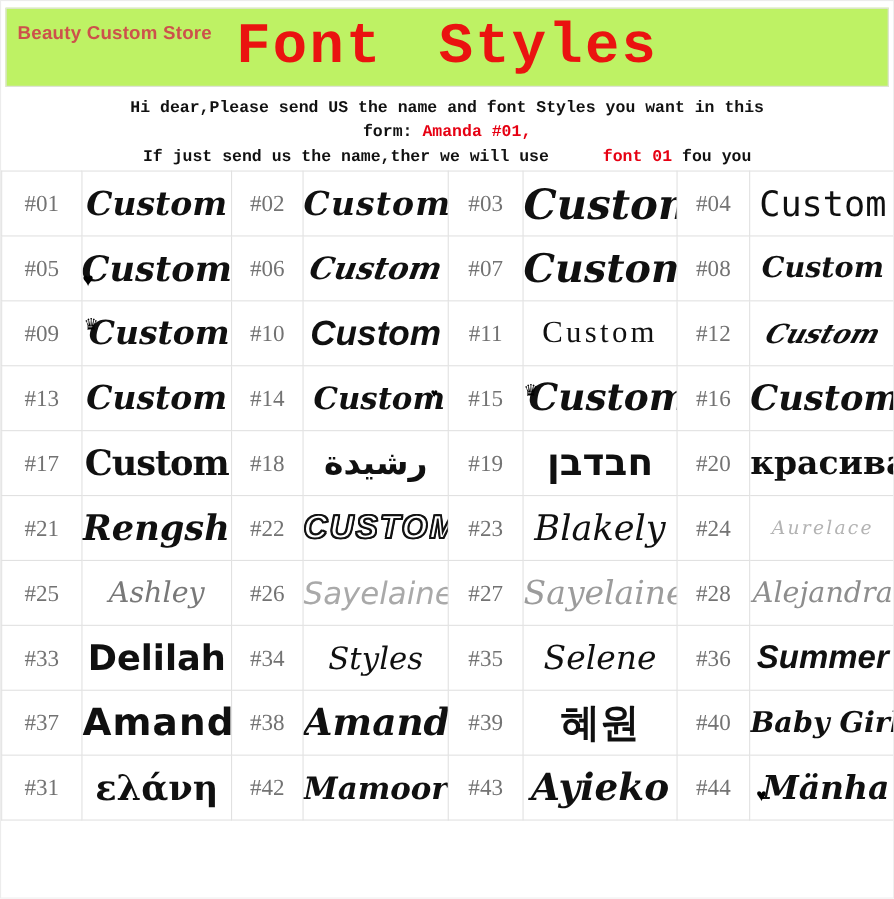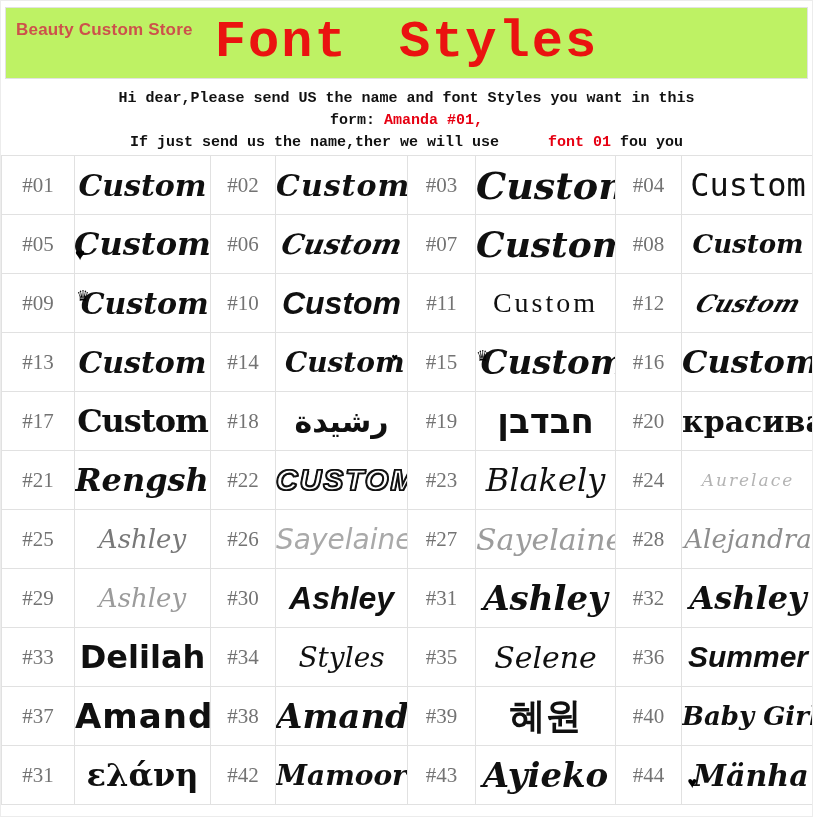--- a/index.html
+++ b/index.html
@@ -149,30 +149,20 @@
           <td class="num-cell">#25</td>
           <td class="sample-cell"><span class="sample fam-sil sz26" style="color: rgb(120, 120, 120);">Ashley</span></td>
           <td class="num-cell">#26</td>
           <td class="sample-cell"><span class="sample fam-sali sz28" style="color: rgb(169, 169, 169);">Sayelaine</span></td>
           <td class="num-cell">#27</td>
           <td class="sample-cell"><span class="sample fam-sil sz30" style="color: rgb(156, 156, 156);">Sayelaine</span></td>
           <td class="num-cell">#28</td>
           <td class="sample-cell"><span class="sample fam-sil sz26" style="color: rgb(141, 141, 141);">Alejandra</span></td>
         </tr>
         <tr>
-          <td class="num-cell">#29</td>
-          <td class="sample-cell"><span class="sample fam-sil sz26" style="color: rgb(155, 155, 155);">Ashley</span></td>
-          <td class="num-cell">#30</td>
-          <td class="sample-cell"><span class="sample fam-sab sz32">Ashley</span></td>
-          <td class="num-cell">#31</td>
-          <td class="sample-cell"><span class="sample fam-si sz34">Ashley</span></td>
-          <td class="num-cell">#32</td>
-          <td class="sample-cell"><span class="sample fam-si sz32">Ashley</span></td>
-        </tr>
-        <tr>
           <td class="num-cell">#33</td>
           <td class="sample-cell"><span class="sample fam-sansb sz32">Delilah</span></td>
           <td class="num-cell">#34</td>
           <td class="sample-cell"><span class="sample fam-sil sz28">Styles</span></td>
           <td class="num-cell">#35</td>
           <td class="sample-cell"><span class="sample fam-sil sz30">Selene</span></td>
           <td class="num-cell">#36</td>
           <td class="sample-cell"><span class="sample fam-sab sz30">Summer</span></td>
         </tr>
         <tr>

